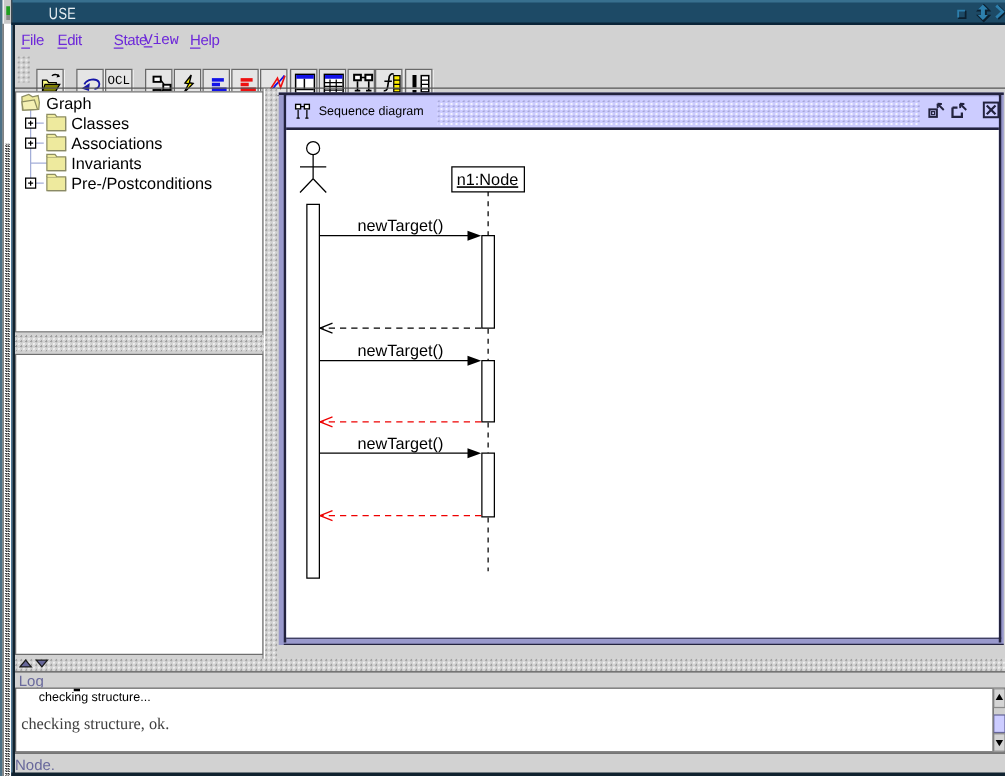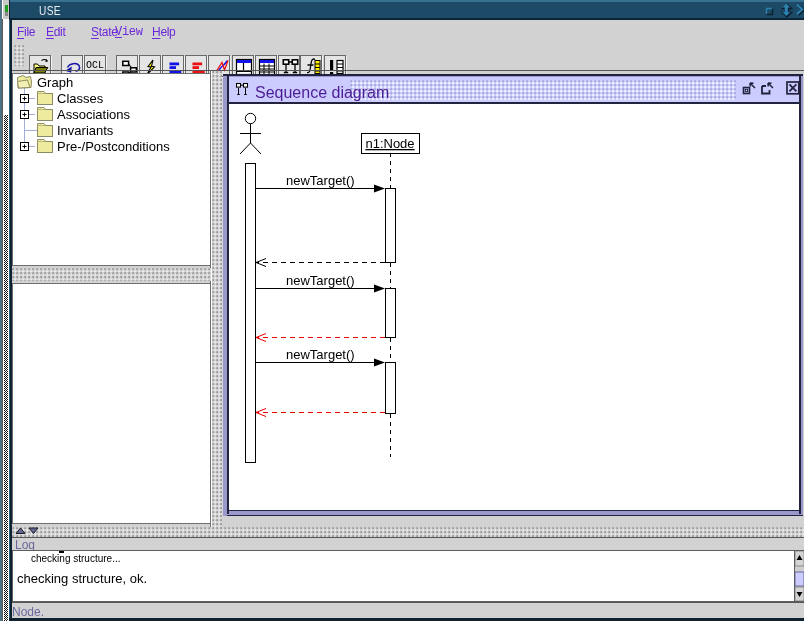--- a/index.html
+++ b/index.html
@@ -220,21 +220,21 @@
   <div class="abs" style="left:227px;top:515.2px;width:576px;height:1.3px;background:#23233f;"></div>
 
   <div class="abs" style="left:229px;top:77px;width:570px;height:25px;background:#ccccff;"></div>
   <div class="abs bumpsL" style="left:350px;top:80px;width:386px;height:20px;"></div>
   <div class="abs" style="left:229px;top:102px;width:570px;height:1.5px;background:#23233f;"></div>
   <svg class="abs" style="left:235px;top:82px;" width="14" height="15" viewBox="0 0 14 15">
     <path d="M3.5 6 L3.5 12.5 M2.2 12.5 L4.8 12.5 M10.5 6 L10.5 12.5 M9.2 12.5 L11.8 12.5 M3.5 3.2 L10.5 3.2" stroke="#000" stroke-width="1" fill="none"></path>
     <rect x="1.5" y="1.5" width="4" height="3.6" fill="#fff" stroke="#000" stroke-width="1.1"></rect>
     <rect x="8.5" y="1.5" width="4" height="3.6" fill="#fff" stroke="#000" stroke-width="1.1"></rect>
   </svg>
-  <div class="abs" style="left:255px;top:84px;font-size:16px;color:#4c1d95;">Sequence diagram</div>
+  <div class="abs" style="left:255px;top:84px;font-size:10px;color:#000000;">Sequence diagram</div>
 
   <svg class="abs" style="left:742px;top:80px;" width="15" height="15" viewBox="0 0 15 15">
     <rect x="1.5" y="7.5" width="6" height="6" fill="#ccccff" stroke="#23233f" stroke-width="1.6"></rect>
     <rect x="3.3" y="9.3" width="2.4" height="2.4" fill="#ccccff" stroke="#23233f" stroke-width="1"></rect>
     <path d="M13 8 L8 3 M8 3 L11.5 3.2 M8 3 L8.2 6.5" stroke="#23233f" stroke-width="1.5" fill="none"></path>
   </svg>
   <svg class="abs" style="left:760px;top:80px;" width="15" height="15" viewBox="0 0 15 15">
     <path d="M2 6 L2 13.5 L9.5 13.5 L9.5 10 M2 6 L6 6" stroke="#23233f" stroke-width="1.8" fill="none"></path>
     <path d="M13 8 L8 3 M8 3 L11.5 3.2 M8 3 L8.2 6.5" stroke="#23233f" stroke-width="1.5" fill="none"></path>
   </svg>
@@ -295,21 +295,21 @@
   <svg class="abs" style="left:12px;top:527px;" width="30" height="10" viewBox="0 0 30 10">
     <path d="M4 6.5 L8.5 1 L13 6.5 Z" fill="#666699" stroke="#1a1a1a" stroke-width="1"></path>
     <path d="M17 1 L26 1 L21.5 6.5 Z" fill="#666699" stroke="#1a1a1a" stroke-width="1"></path>
   </svg>
   <div class="abs" style="left:11.5px;top:536.5px;width:792.5px;height:1px;background:#565656;"></div>
 
   <div class="abs" style="left:15px;top:538px;font-size:12px;color:#69699c;">Log</div>
   <div class="abs" style="left:11.5px;top:550px;width:792.5px;height:52px;background:#fff;border:1px solid #5e5e5e;box-sizing:border-box;"></div>
   <div class="abs" style="left:59px;top:551px;width:5px;height:2px;background:#000;"></div>
   <div class="abs" style="left:31px;top:553px;font-size:10px;color:#000;">checking structure...</div>
-  <div class="abs" style="left:17px;top:570.5px;font-size:13px;color:#000000;">checking structure, ok.</div>
+  <div class="abs" style="left:17px;top:570.5px;font-size:13px;color:#404040;font-family:Liberation Serif, serif;">checking structure, ok.</div>
 
   <div class="abs" style="left:794px;top:551px;width:10px;height:50px;background:#cfcfcf;border-left:1px solid #5e5e5e;box-sizing:border-box;"></div>
   <svg class="abs" style="left:795px;top:551px;" width="9" height="50" viewBox="0 0 9 50">
     <rect x="0" y="0" width="9" height="15" fill="#d4d4d4" stroke="#8a8a8a" stroke-width="1"></rect>
     <path d="M1.5 9 L4.5 4 L7.5 9 Z" fill="#000"></path>
     <rect x="0" y="21" width="9" height="14" fill="#ccccff" stroke="#666699" stroke-width="1"></rect>
     <rect x="0" y="36" width="9" height="14" fill="#d4d4d4" stroke="#8a8a8a" stroke-width="1"></rect>
     <path d="M1.5 41 L4.5 46 L7.5 41 Z" fill="#000"></path>
   </svg>
 

